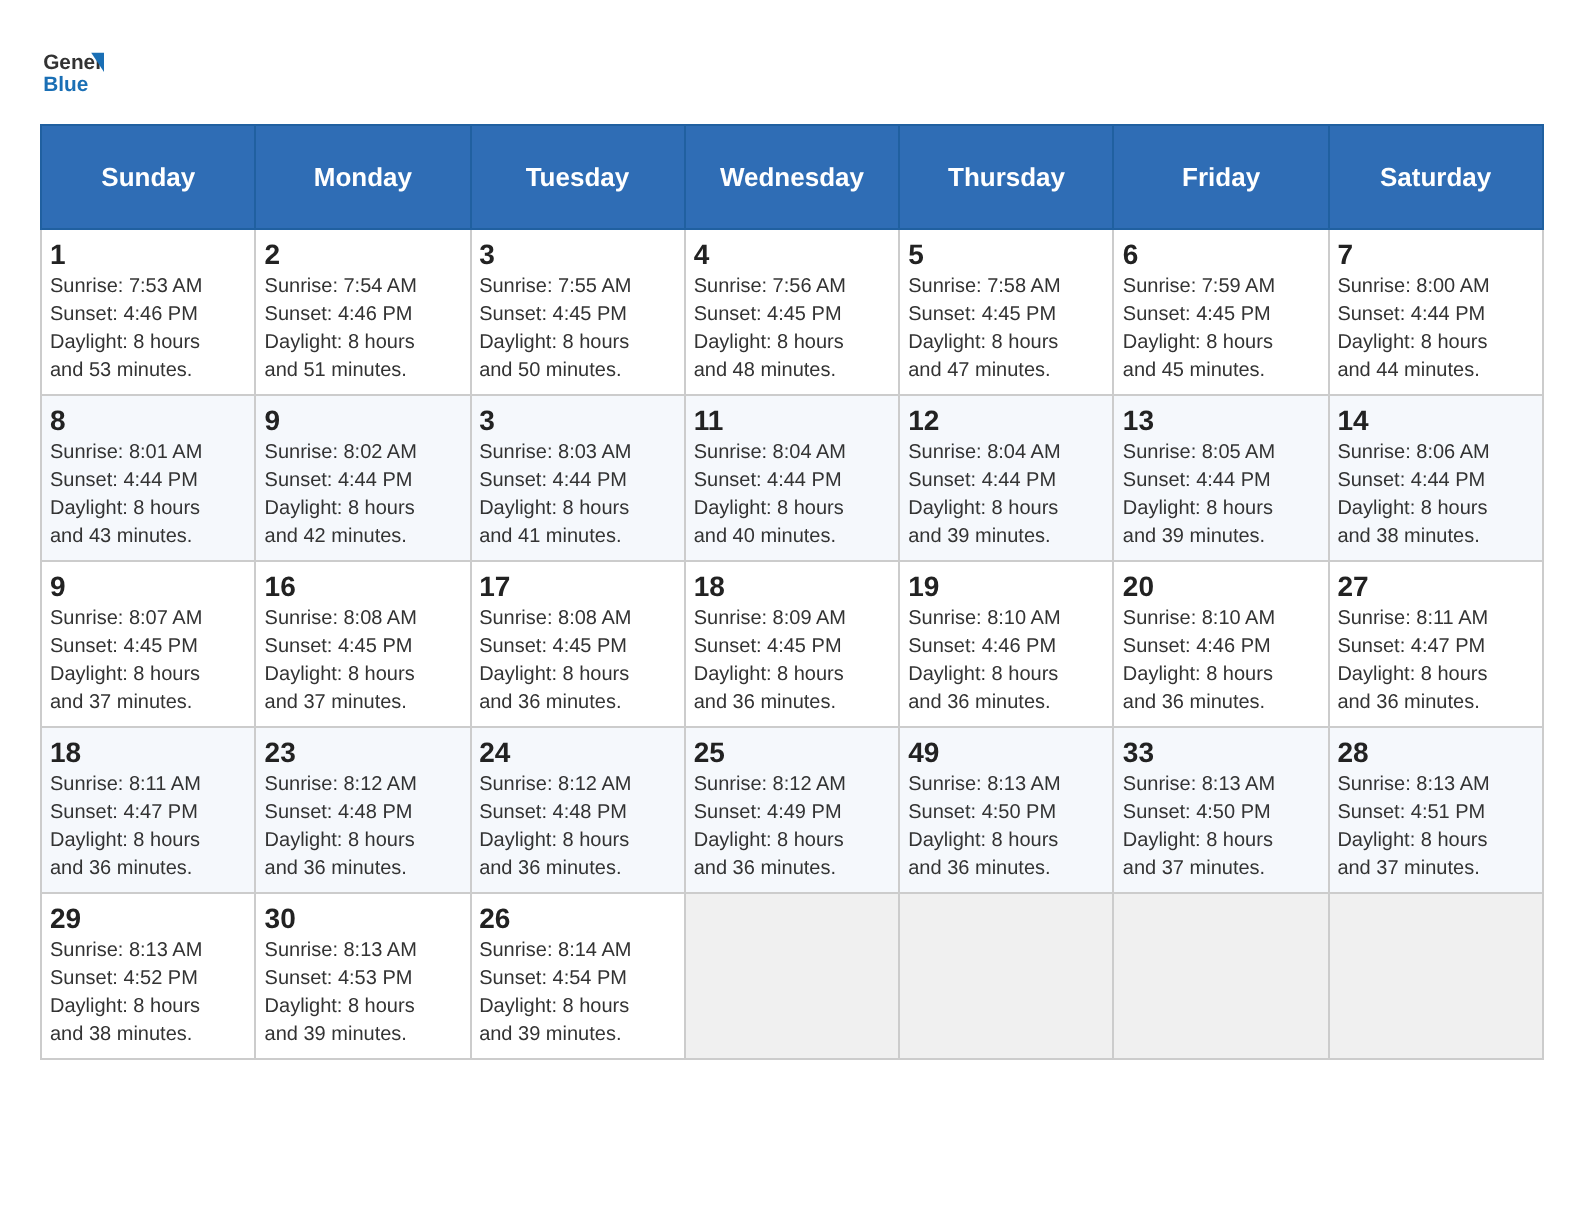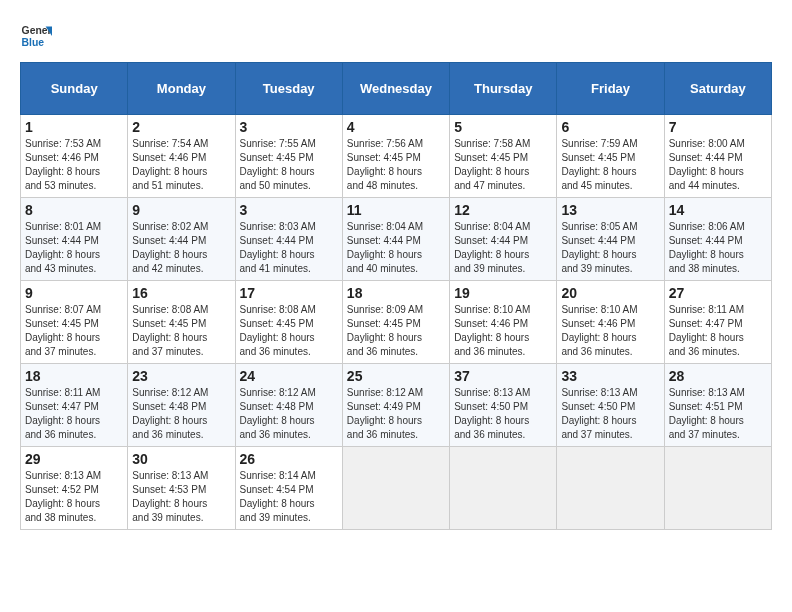--- a/index.html
+++ b/index.html
@@ -133,21 +133,21 @@
         <td><span class="day-num">18</span><span class="day-info">Sunrise: 8:09 AM<br>Sunset: 4:45 PM<br>Daylight: 8 hours<br>and 36 minutes.</span></td>
         <td><span class="day-num">19</span><span class="day-info">Sunrise: 8:10 AM<br>Sunset: 4:46 PM<br>Daylight: 8 hours<br>and 36 minutes.</span></td>
         <td><span class="day-num">20</span><span class="day-info">Sunrise: 8:10 AM<br>Sunset: 4:46 PM<br>Daylight: 8 hours<br>and 36 minutes.</span></td>
         <td><span class="day-num">27</span><span class="day-info">Sunrise: 8:11 AM<br>Sunset: 4:47 PM<br>Daylight: 8 hours<br>and 36 minutes.</span></td>
       </tr>
       <tr>
         <td><span class="day-num">18</span><span class="day-info">Sunrise: 8:11 AM<br>Sunset: 4:47 PM<br>Daylight: 8 hours<br>and 36 minutes.</span></td>
         <td><span class="day-num">23</span><span class="day-info">Sunrise: 8:12 AM<br>Sunset: 4:48 PM<br>Daylight: 8 hours<br>and 36 minutes.</span></td>
         <td><span class="day-num">24</span><span class="day-info">Sunrise: 8:12 AM<br>Sunset: 4:48 PM<br>Daylight: 8 hours<br>and 36 minutes.</span></td>
         <td><span class="day-num">25</span><span class="day-info">Sunrise: 8:12 AM<br>Sunset: 4:49 PM<br>Daylight: 8 hours<br>and 36 minutes.</span></td>
-        <td><span class="day-num">37</span><span class="day-info">Sunrise: 8:13 AM<br>Sunset: 4:50 PM<br>Daylight: 8 hours<br>and 36 minutes.</span></td>
+        <td><span class="day-num">49</span><span class="day-info">Sunrise: 8:13 AM<br>Sunset: 4:50 PM<br>Daylight: 8 hours<br>and 36 minutes.</span></td>
         <td><span class="day-num">33</span><span class="day-info">Sunrise: 8:13 AM<br>Sunset: 4:50 PM<br>Daylight: 8 hours<br>and 37 minutes.</span></td>
         <td><span class="day-num">28</span><span class="day-info">Sunrise: 8:13 AM<br>Sunset: 4:51 PM<br>Daylight: 8 hours<br>and 37 minutes.</span></td>
       </tr>
       <tr>
         <td><span class="day-num">29</span><span class="day-info">Sunrise: 8:13 AM<br>Sunset: 4:52 PM<br>Daylight: 8 hours<br>and 38 minutes.</span></td>
         <td><span class="day-num">30</span><span class="day-info">Sunrise: 8:13 AM<br>Sunset: 4:53 PM<br>Daylight: 8 hours<br>and 39 minutes.</span></td>
         <td><span class="day-num">26</span><span class="day-info">Sunrise: 8:14 AM<br>Sunset: 4:54 PM<br>Daylight: 8 hours<br>and 39 minutes.</span></td>
         <td class="empty-cell"></td>
         <td class="empty-cell"></td>
         <td class="empty-cell"></td>

